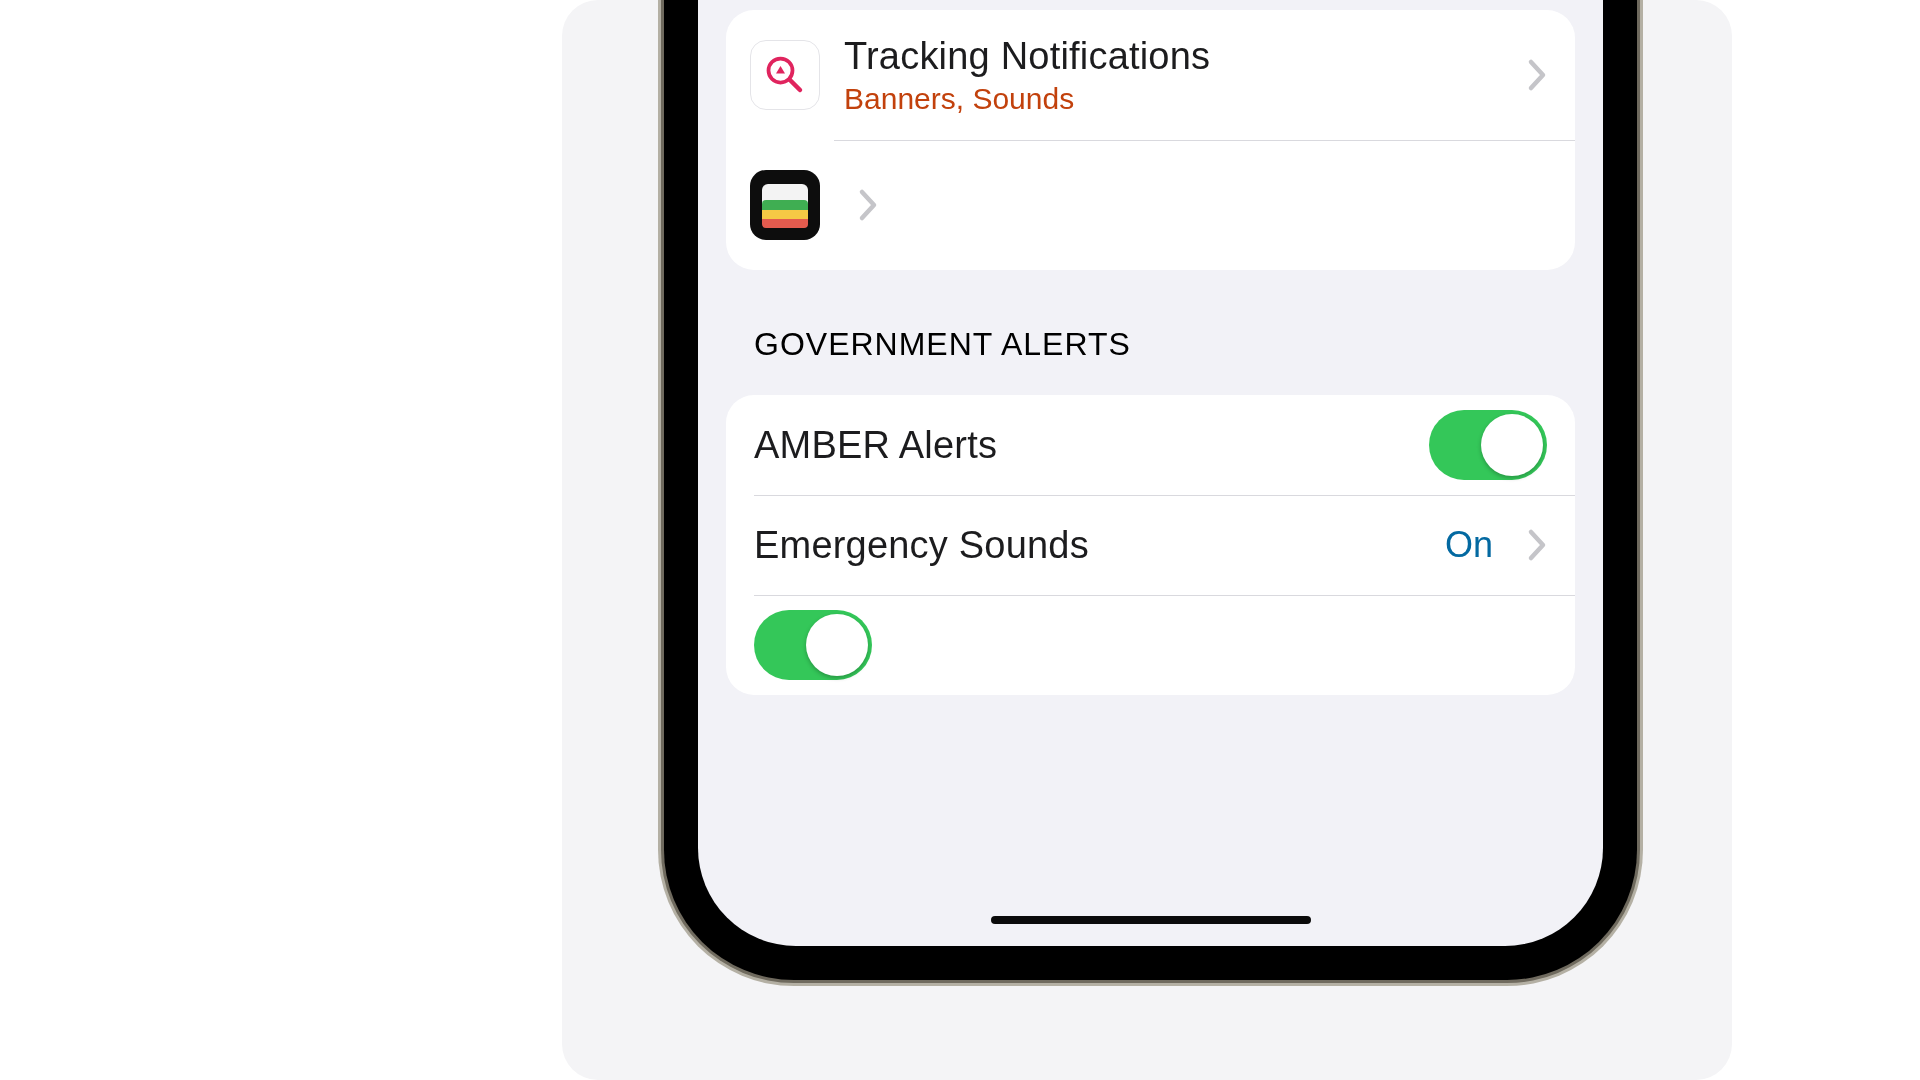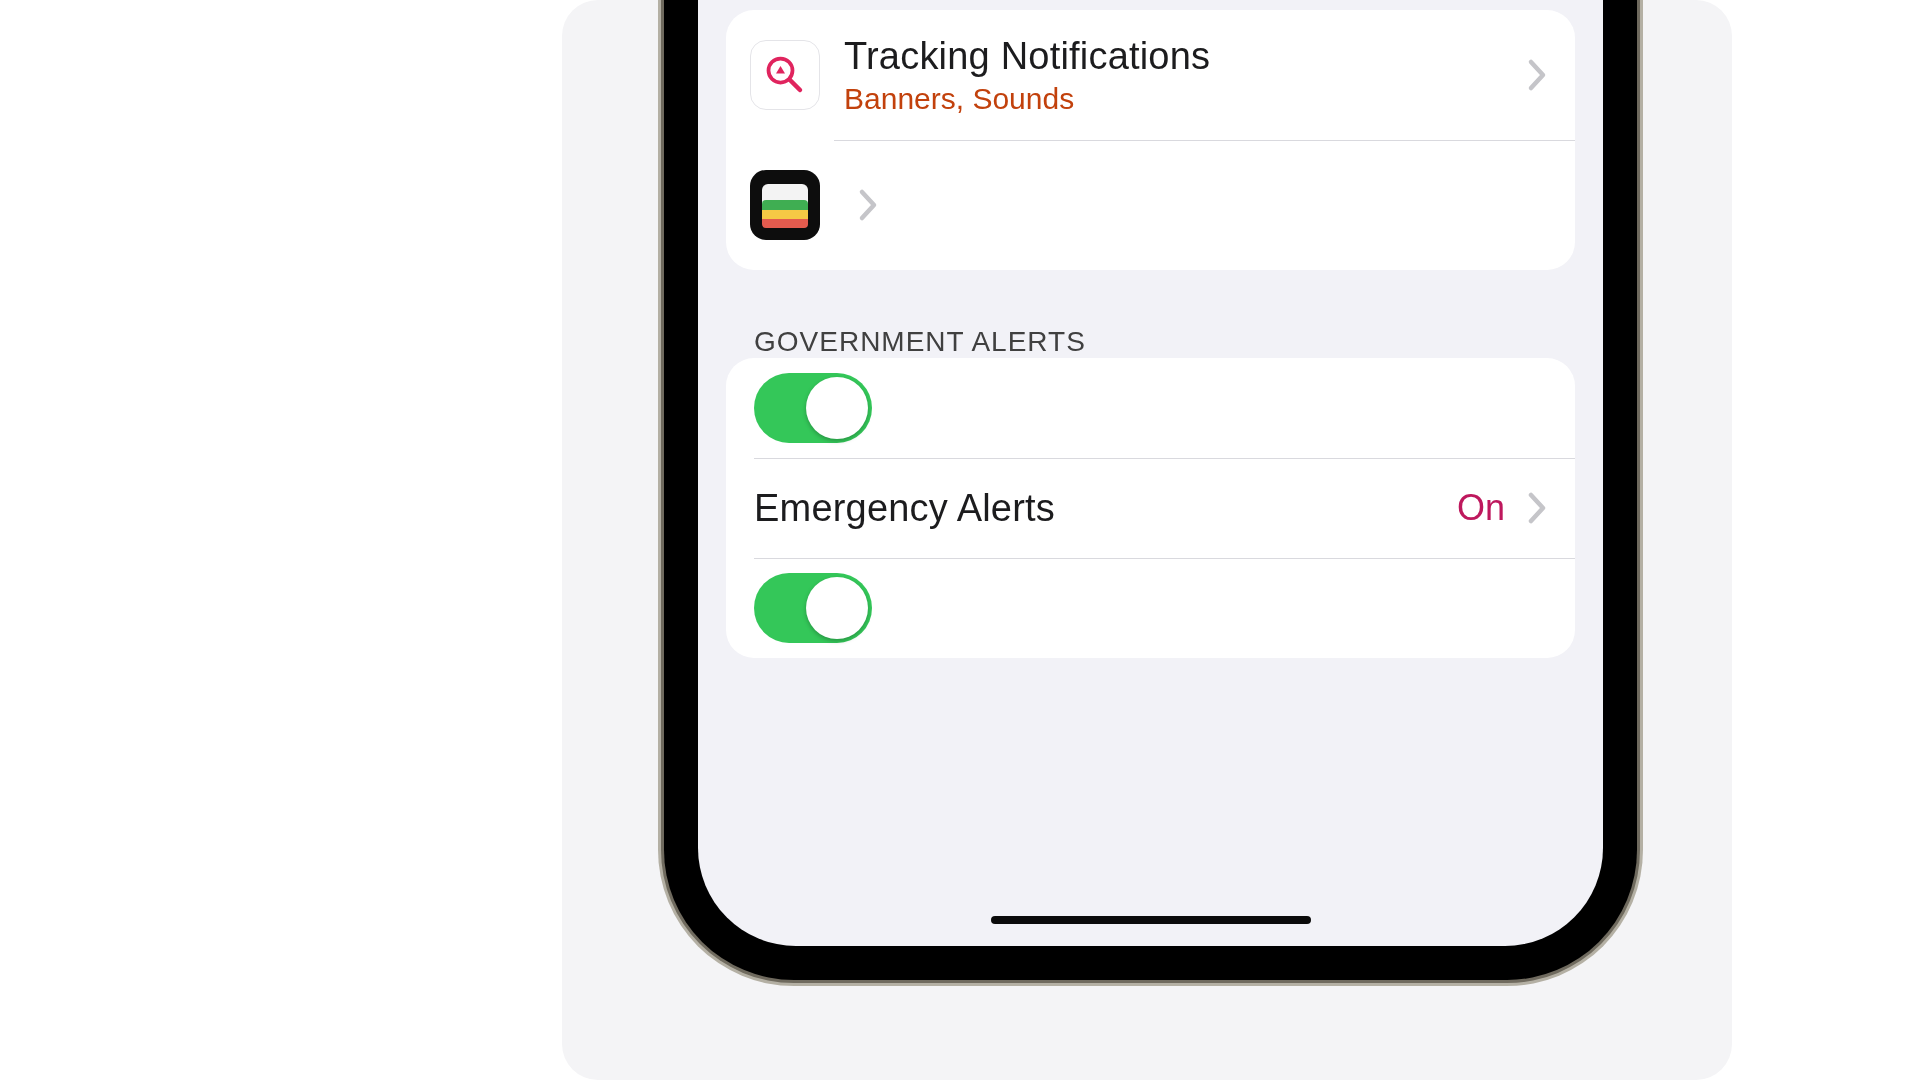--- a/index.html
+++ b/index.html
@@ -125,29 +125,29 @@
   .chevron {
     flex:0 0 auto;
     width:20px; height:34px;
     margin-left:14px;
   }
   .chevron svg { width:100%; height:100%; display:block; }
   .chevron path { stroke:#c5c5c9; stroke-width:4.5; fill:none; stroke-linecap:round; stroke-linejoin:round; }
 
   .value-text {
     font-size:36px;
-    color:#be185d;
-    margin-right:8px;
+    color:#0369a1;
+    margin-right:20px;
   }
 
   .section-header {
-    font-size:28px;
+    font-size:32px;
     letter-spacing:1px;
-    color:#404040;
-    margin:40px 56px 0 56px;
+    color:#000000;
+    margin:40px 56px 32px 56px;
   }
 
   .group.plain .row { padding-left:28px; min-height:100px; }
   .group.plain .row-title { font-size:38px; }
 
   
   .toggle {
     width:118px; height:70px;
     border-radius:35px;
     background:#34c759;
@@ -214,28 +214,31 @@
               </div>
             </div>
 
           </div>
 
           <div class="section-header">GOVERNMENT ALERTS</div>
 
           <div class="group plain">
 
             <div class="row">
+              <div class="row-text">
+                <div class="row-title">AMBER Alerts</div>
+              </div>
               <div class="toggle">
                   <div class="knob"></div>
                 </div>
             </div>
 
             <div class="row">
               <div class="row-text">
-                <div class="row-title">Emergency Alerts</div>
+                <div class="row-title">Emergency Sounds</div>
               </div>
               <div class="value-text">On</div>
               <div class="chevron">
                 <svg viewBox="0 0 20 34">
                     <path d="M4 4 L16 17 L4 30"></path>
                   </svg>
               </div>
             </div>
 
 

